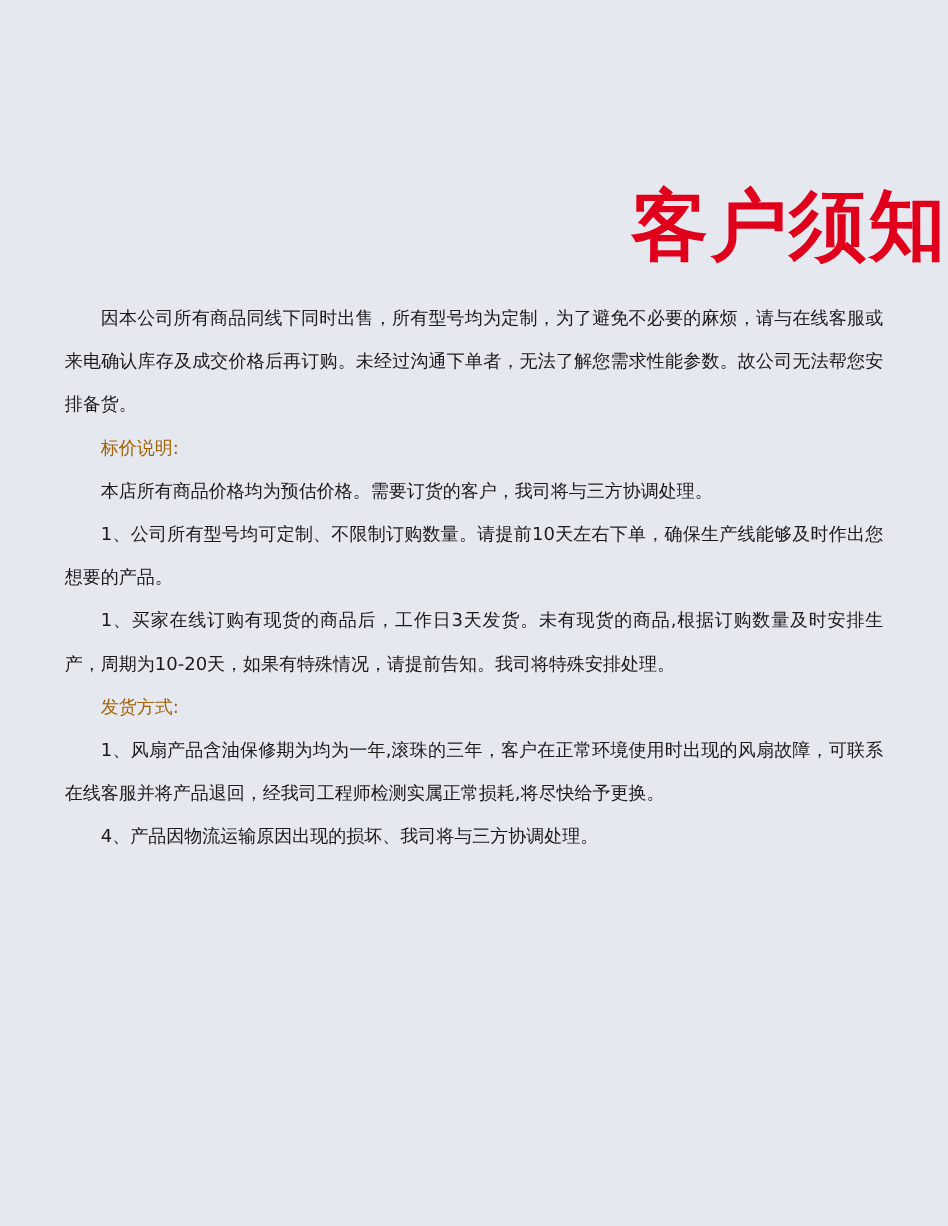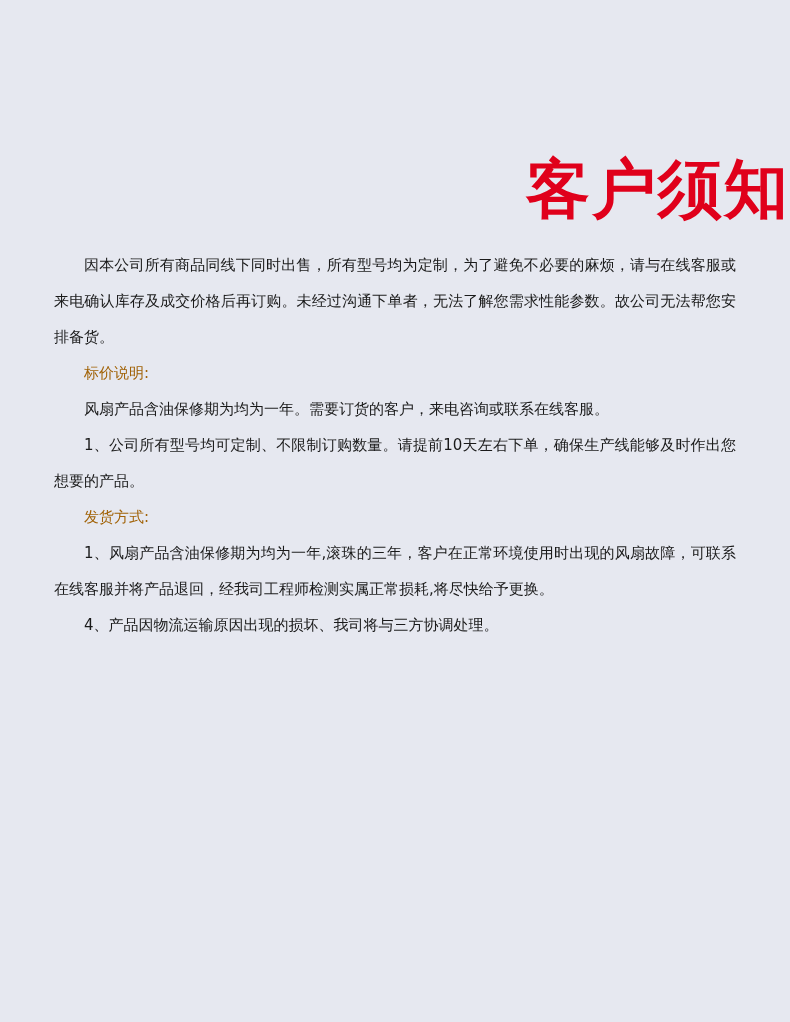--- a/index.html
+++ b/index.html
@@ -50,28 +50,29 @@
 </head>
 <body>
 
 <h1 class="title">客户须知</h1>
 
 <div class="content">
   <p class="para">因本公司所有商品同线下同时出售，所有型号均为定制，为了避免不必要的麻烦，请与在线客服或来电确认库存及成交价格后再订购。未经过沟通下单者，无法了解您需求性能参数。故公司无法帮您安排备货。</p>
 
   <div>
     <p class="heading">标价说明:</p>
-    <p class="para">风扇产品含油保修期为均为一年。需要订货的客户，来电咨询或联系在线客服。</p>
+    <p class="para">本店所有商品价格均为预估价格。需要订货的客户，我司将与三方协调处理。</p>
   </div>
 
   <div>
     <p class="para">1、公司所有型号均可定制、不限制订购数量。请提前10天左右下单，确保生产线能够及时作出您想要的产品。</p>
   </div>
 
   <div>
+    <p class="para">1、买家在线订购有现货的商品后，工作日3天发货。未有现货的商品,根据订购数量及时安排生产，周期为10-20天，如果有特殊情况，请提前告知。我司将特殊安排处理。</p>
   </div>
 
   <div>
     <p class="heading">发货方式:</p>
     <p class="para">1、风扇产品含油保修期为均为一年,滚珠的三年，客户在正常环境使用时出现的风扇故障，可联系在线客服并将产品退回，经我司工程师检测实属正常损耗,将尽快给予更换。</p>
     <p class="para">4、产品因物流运输原因出现的损坏、我司将与三方协调处理。</p>
   </div>
 </div>
 
 </body></html>

